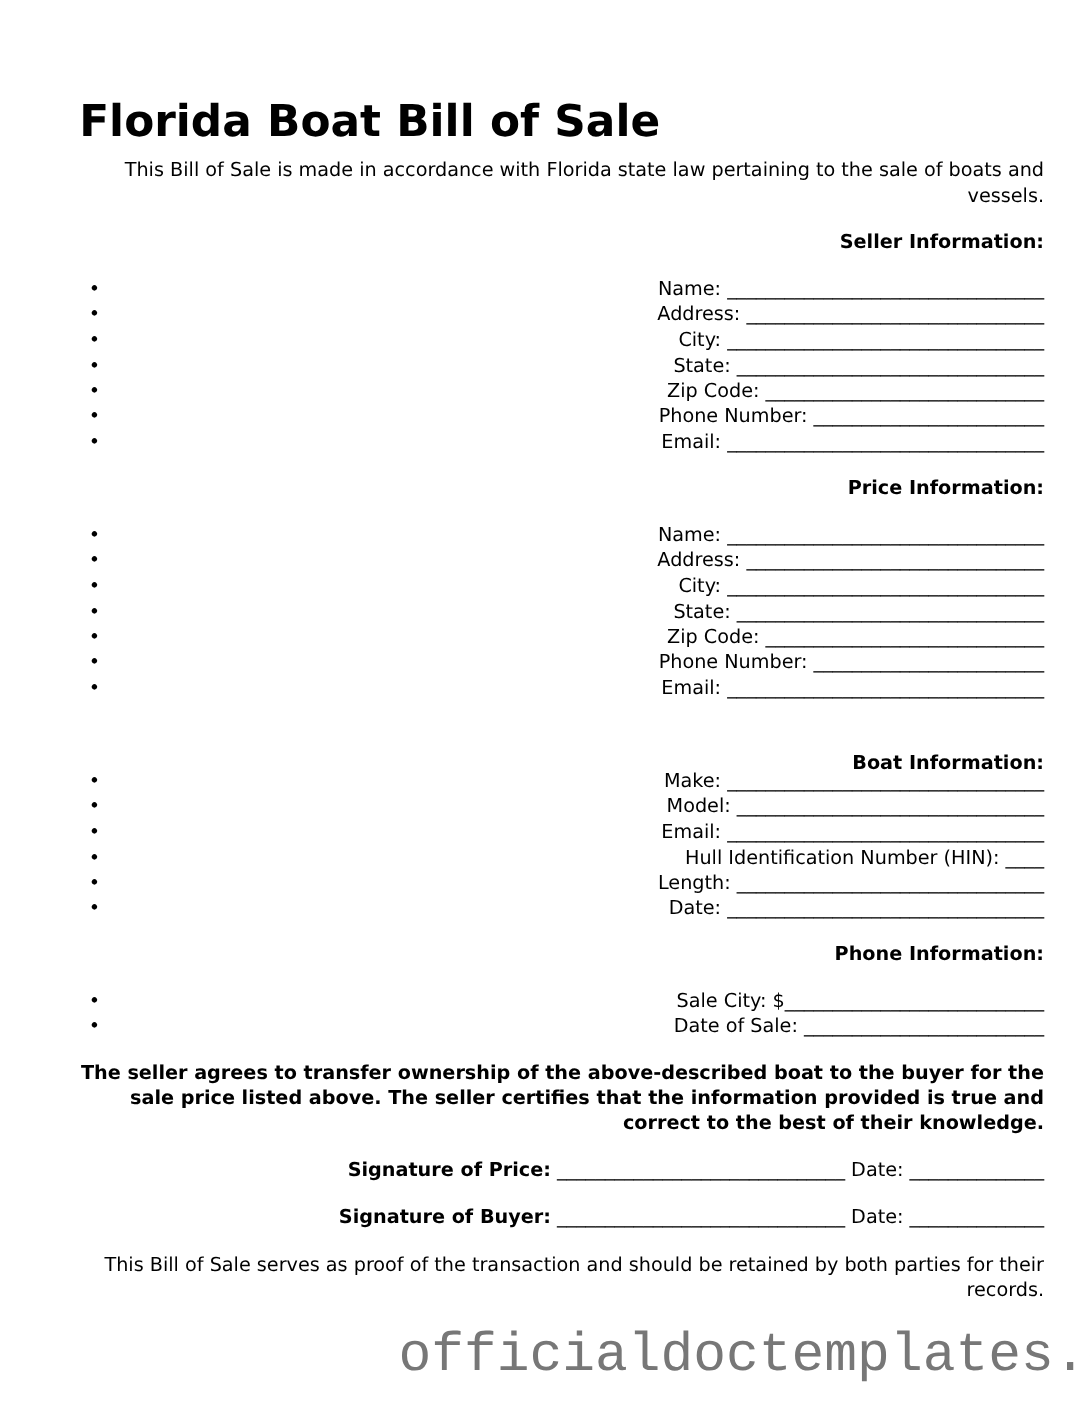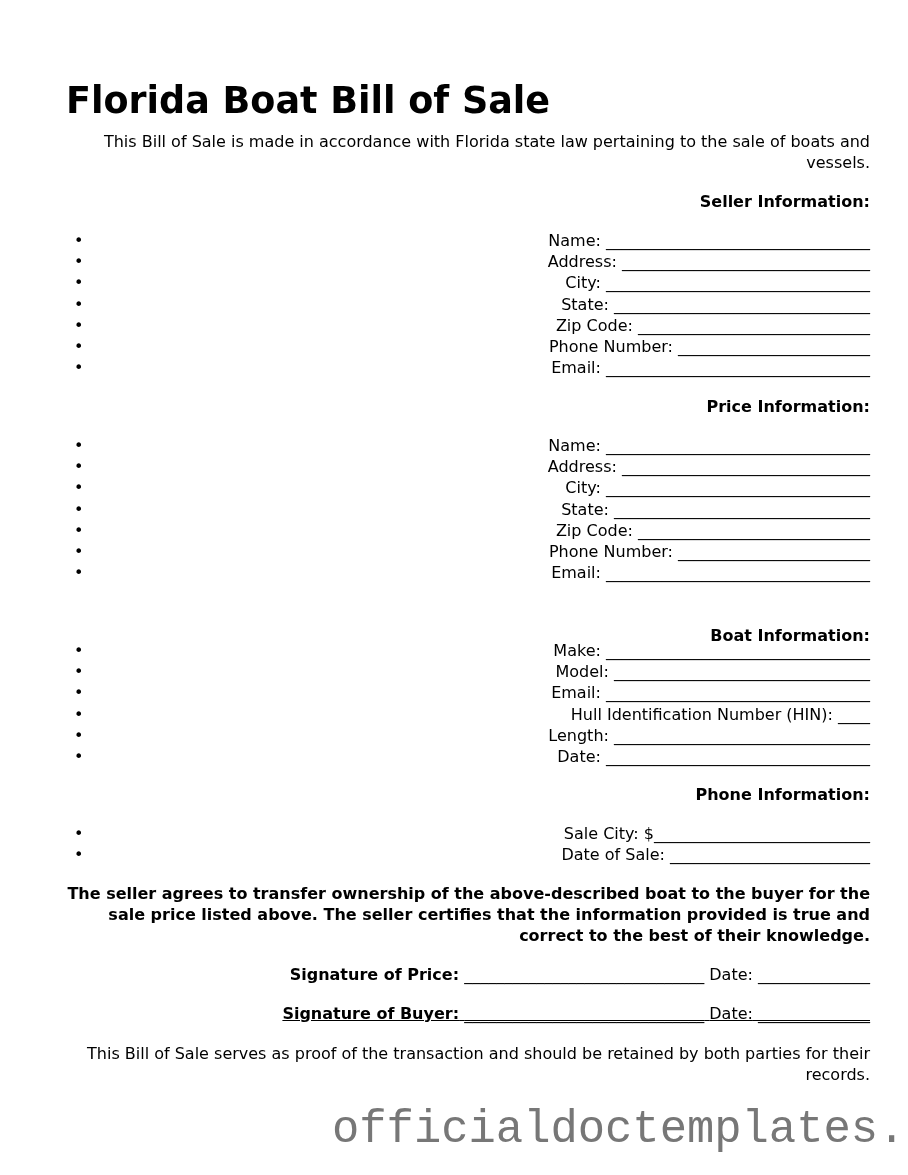--- a/index.html
+++ b/index.html
@@ -127,21 +127,21 @@
 
   <p class="block" style="top:883px;font-weight:bold;">The seller agrees to transfer ownership of the above-described boat to the buyer for the sale price listed above. The seller certifies that the information provided is true and correct to the best of their knowledge.</p>
 
   <div class="block sig-line" style="top:964px;">
     <span class="sig-label">Signature of Price:</span>
     <span>______________________________</span>
     <span>Date:</span>
     <span>______________</span>
   </div>
 
-  <div class="block sig-line" style="top:1003px;text-decoration:underline;">
+  <div class="block sig-line" style="top:1003px;">
     <span class="sig-label">Signature of Buyer:</span>
     <span>______________________________</span>
     <span>Date:</span>
     <span>______________</span>
   </div>
 
   <p class="block" style="top:1043px;">This Bill of Sale serves as proof of the transaction and should be retained by both parties for their records.</p>
 </div>
 
 <div class="watermark">officialdoctemplates.com</div>

